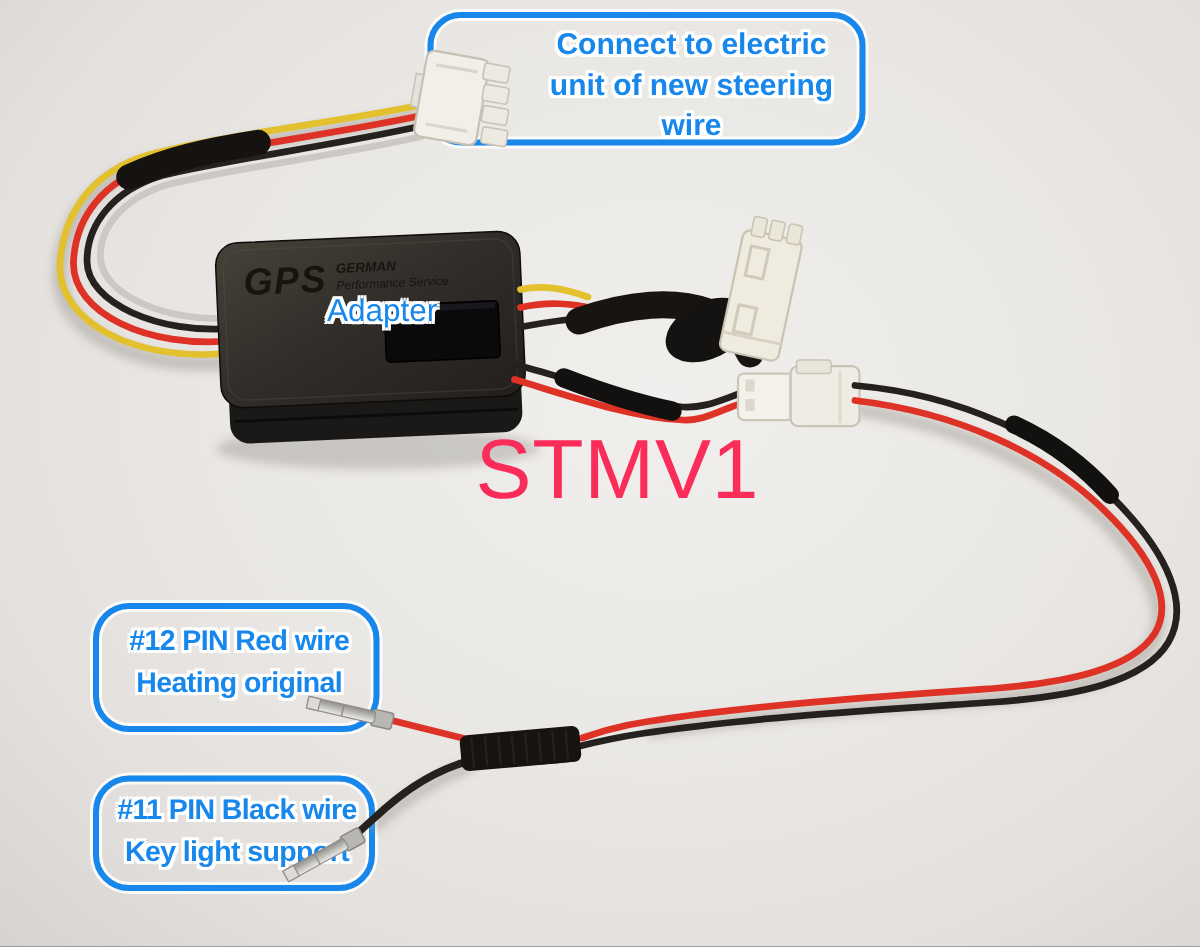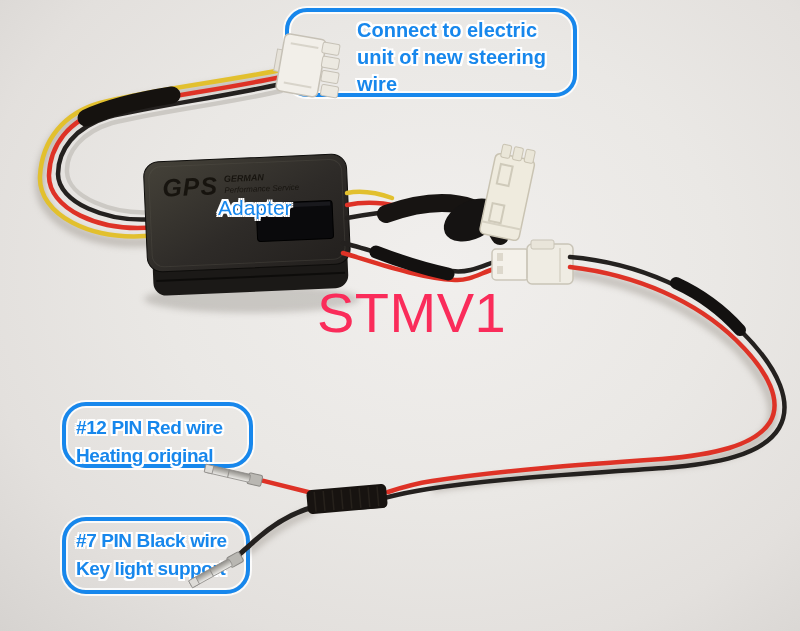--- a/index.html
+++ b/index.html
@@ -1,36 +1,37 @@
 <!DOCTYPE html>
 <html><head>
 <meta charset="utf-8">
 <style>
   html,body{margin:0;padding:0;background:#888;}
   #stage{
     position:relative;width:800px;height:631px;overflow:hidden;
     font-family:"Liberation Sans",sans-serif;
     background:radial-gradient(ellipse at 55% 42%, #f1efed 0%, #eae8e5 45%, #e3e0dd 75%, #d6d3d0 100%);
+    text-align:center;
   }
   .layer{position:absolute;left:0;top:0;width:800px;height:631px;}
   svg.photo{pointer-events:none;}
   
   .callout{
     position:absolute;box-sizing:border-box;
     border:4px solid #1787EC;
     box-shadow:0 0 0 2px rgba(255,255,255,.85), inset 0 0 0 2px rgba(255,255,255,.85);
     color:#1787EC;font-weight:bold;
     text-shadow:-2px -2px 0 #fff,2px -2px 0 #fff,-2px 2px 0 #fff,2px 2px 0 #fff,
                  0 -2px 0 #fff,0 2px 0 #fff,-2px 0 0 #fff,2px 0 0 #fff;
     white-space:nowrap;
   }
   .callout .ln{display:block;}
   #callout-top   {left:285px;top:8px;  width:292px;height:89px; border-radius:22px;padding:5px 8px 0 68px;font-size:20px;line-height:27px;}
   #callout-right {left:455px;top:134px;width:293px;height:112px;border-radius:24px;padding:3px 8px 0 83px;font-size:20px;line-height:26px;}
-  #callout-pin12 {left:62px; top:402px;width:191px;height:66px; border-radius:24px;padding:8px 6px 0 10px;font-size:19px;line-height:28px;letter-spacing:-.4px;}
+  #callout-pin12 {left:62px; top:402px;width:191px;height:86px; border-radius:24px;padding:8px 6px 0 10px;font-size:19px;line-height:28px;letter-spacing:-.4px;}
   #callout-pin11 {left:62px; top:517px;width:188px;height:77px; border-radius:24px;padding:6px 6px 0 10px;font-size:19px;line-height:28px;letter-spacing:-.4px;}
   
   #model-label{
     position:absolute;left:317px;top:289px;font-size:56px;line-height:47px;
     color:#FA2C5A;letter-spacing:.5px;
   }
   #adapter-label{
     position:absolute;left:218px;top:196px;font-size:21px;font-weight:normal;color:#1787EC;
     text-shadow:-2px -2px 0 #fff,2px -2px 0 #fff,-2px 2px 0 #fff,2px 2px 0 #fff,
                  0 -2px 0 #fff,0 2px 0 #fff,-2px 0 0 #fff,2px 0 0 #fff;
@@ -47,21 +48,21 @@
     <span class="ln">wire</span>
   </div>
 
 
   <div class="callout" id="callout-pin12">
     <span class="ln">#12 PIN Red wire</span>
     <span class="ln">Heating original</span>
   </div>
 
   <div class="callout" id="callout-pin11">
-    <span class="ln">#7 PIN Black wire</span>
+    <span class="ln">#11 PIN Black wire</span>
     <span class="ln">Key light support</span>
   </div>
 
   <svg class="layer photo" viewBox="0 0 800 631">
     <defs>
       <linearGradient id="boxGrad" x1="0" y1="0" x2="1" y2="1">
         <stop offset="0" stop-color="#454239"></stop>
         <stop offset=".55" stop-color="#2e2b28"></stop>
         <stop offset="1" stop-color="#221f1d"></stop>
       </linearGradient>

